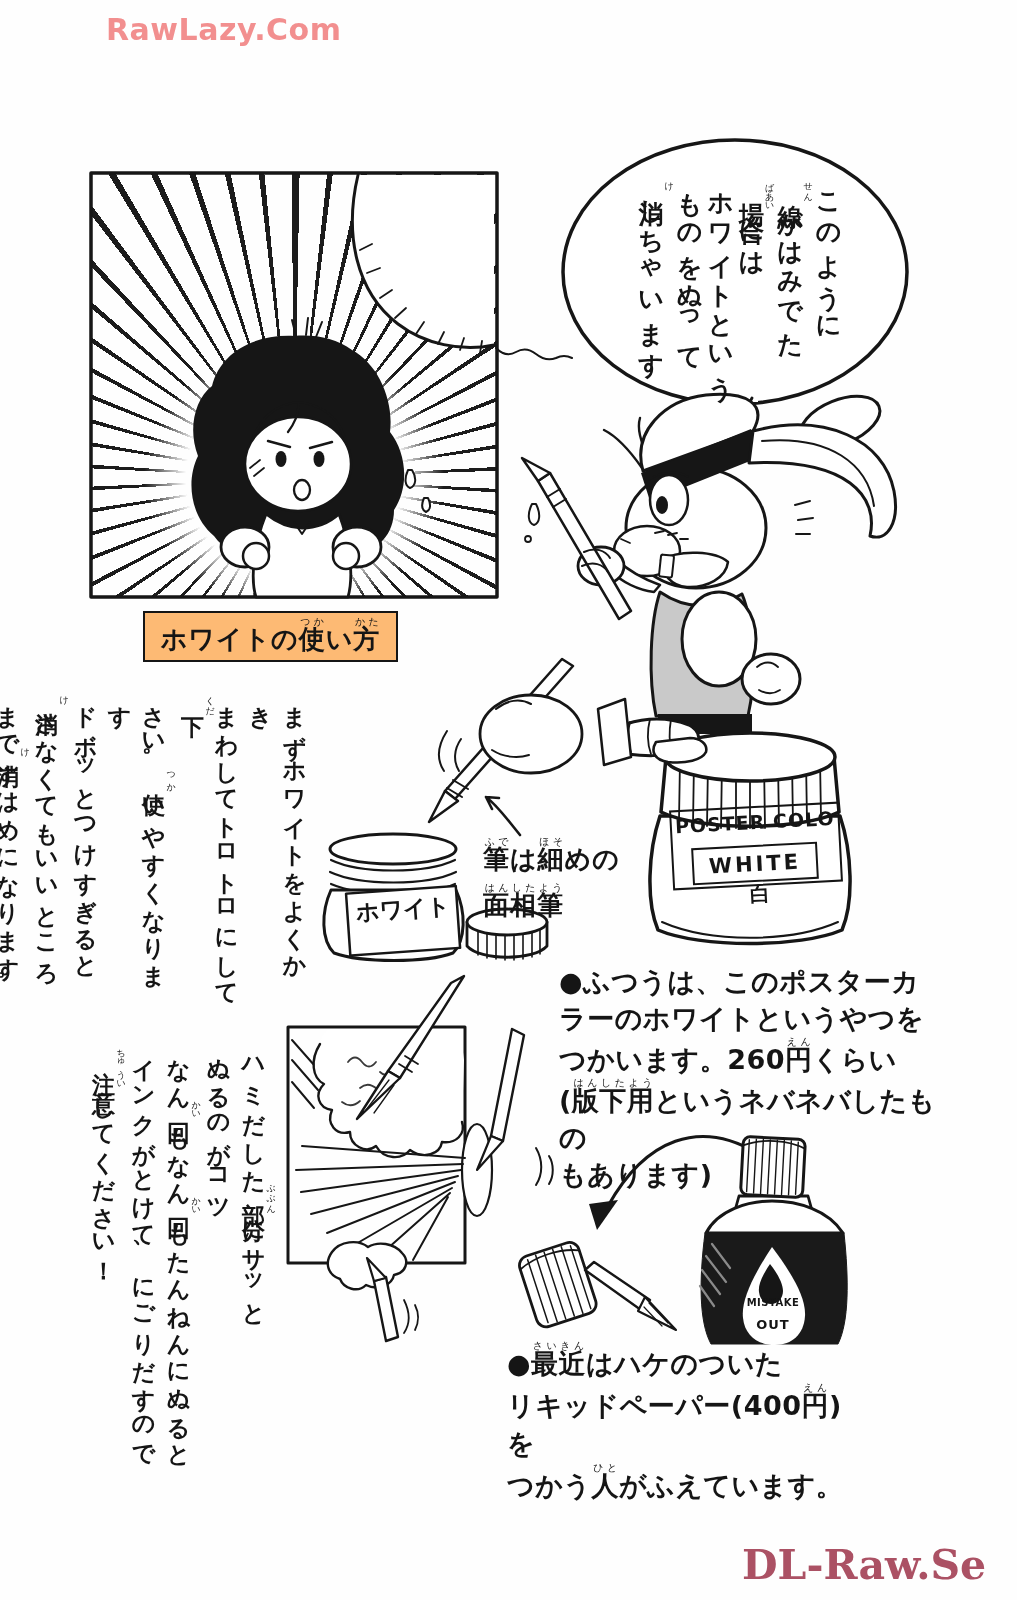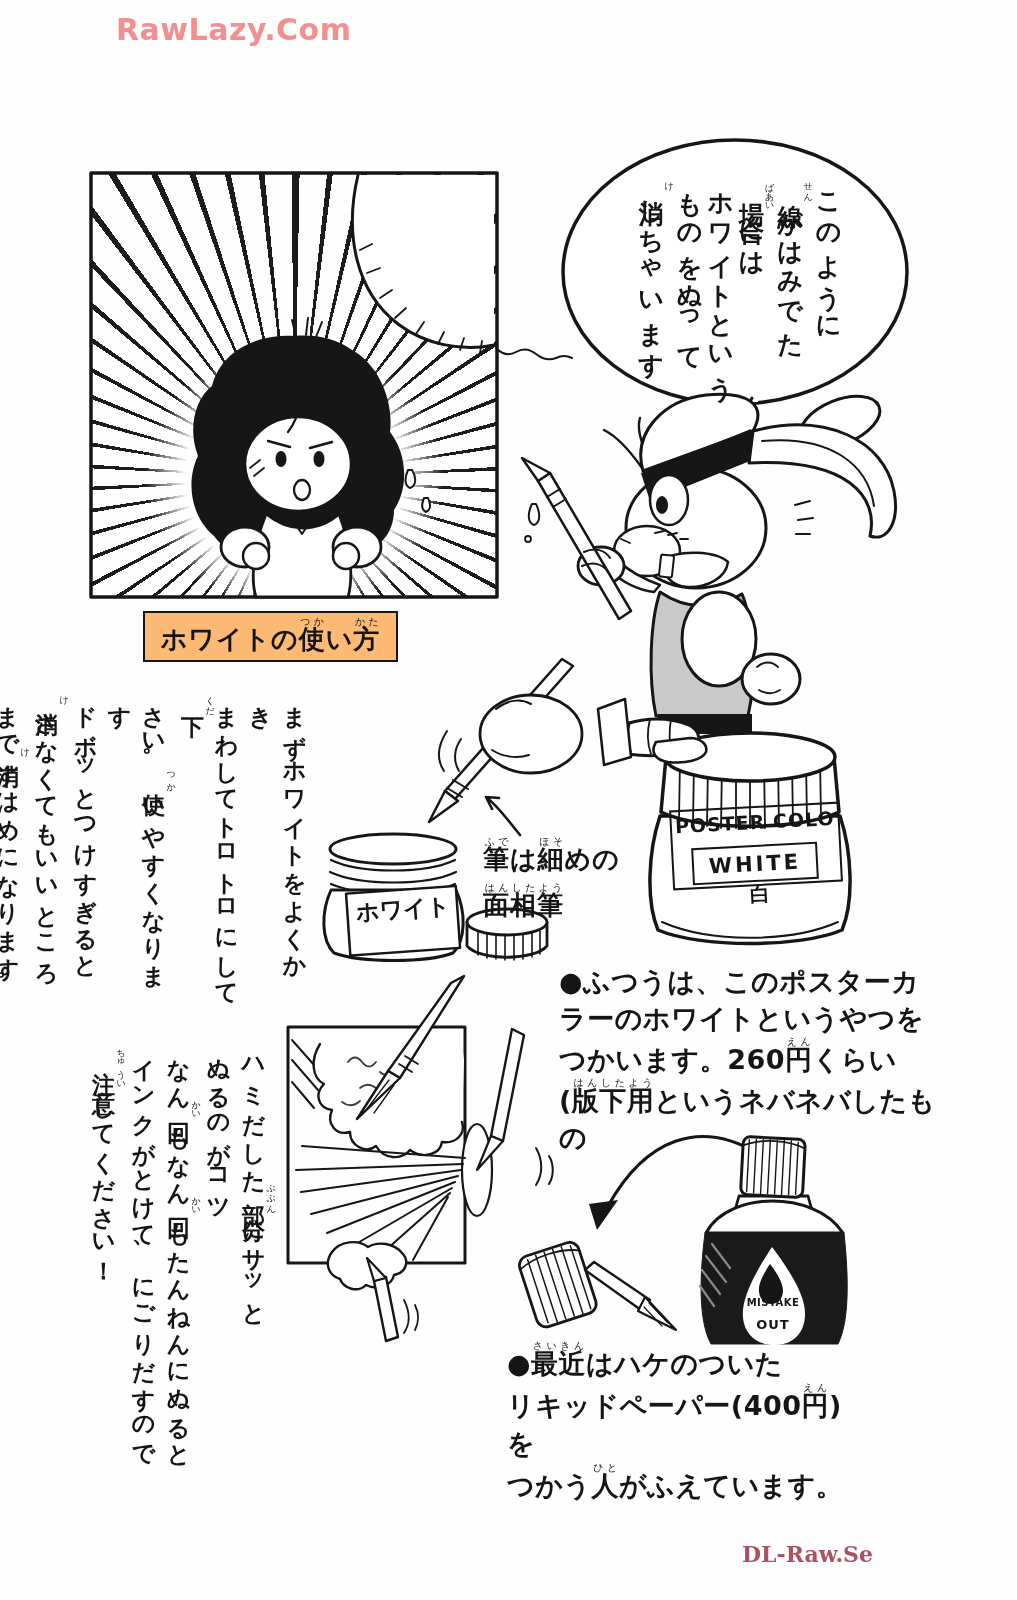--- a/index.html
+++ b/index.html
@@ -9,22 +9,22 @@
   .speedlines{position:absolute;left:91px;top:173px;width:406px;height:424px;z-index:1;
     background:repeating-conic-gradient(from 0deg at 50% 72%, #1c1c1c 0deg 1.05deg, transparent 1.05deg 6.2deg);
     -webkit-mask:radial-gradient(150px 135px at 50% 72%, transparent 0 72%, #000 100%);
     mask:radial-gradient(150px 135px at 50% 72%, transparent 0 72%, #000 100%);}
   .txt{position:absolute;z-index:3;font-weight:700;color:#151515;}
   .vtext{writing-mode:vertical-rl;}
   .vtext .col{display:block;}
   ruby{ruby-position:over;}
   rt{font-size:10px;font-weight:500;letter-spacing:0;}
   .vtext rt{font-size:9px;}
-  .wm-top{left:116px;top:12px;font-size:30px;font-weight:800;letter-spacing:.5px;color:#f28f8f;}
-  .wm-bottom{left:742px;top:1541px;font-size:22px;font-weight:700;color:#ab5164;
+  .wm-top{left:106px;top:12px;font-size:30px;font-weight:800;letter-spacing:.5px;color:#f28f8f;}
+  .wm-bottom{left:742px;top:1541px;font-size:41px;font-weight:700;color:#ab5164;
              font-family:"DejaVu Serif",serif;}
   .bubble-text{left:648px;top:176px;width:196px;height:236px;font-size:25px;letter-spacing:2px;}
   .bubble-text .col{line-height:31px;}
   .title-box{left:143px;top:611px;width:251px;height:47px;background:#fdba74;border:2.5px solid #151515;
              display:flex;align-items:center;justify-content:center;font-size:26px;letter-spacing:1px;}
   .block1{left:104px;top:690px;width:208px;height:305px;font-size:23px;letter-spacing:1.5px;}
   .block1 .col{line-height:34px;}
   .block2{left:98px;top:1043px;width:178px;height:424px;font-size:23px;letter-spacing:1.5px;}
   .block2 .col{line-height:35px;}
   .brush-note{left:483px;top:836px;font-size:26px;line-height:46px;letter-spacing:1px;}
@@ -235,20 +235,21 @@
   <div class="txt poster-white-box">
     <span>WHITE</span>
   </div>
   <div class="txt poster-kanji">白</div>
 
   <div class="txt bullet1">
     <div>●ふつうは、このポスターカ</div>
     <div>ラーのホワイトというやつを</div>
     <div>つかいます。260<ruby>円<rt>えん</rt></ruby>くらい</div>
     <div>(<ruby>版下用<rt>はんしたよう</rt></ruby>というネバネバしたもの</div>
+    <div>もあります)</div>
   </div>
 
   <div class="txt vtext block2">
     <div class="col">ハミだした<ruby>部分<rt>ぶぶん</rt></ruby>にサッと</div>
     <div class="col">ぬるのがコツ</div>
     <div class="col">なん<ruby>回<rt>かい</rt></ruby>もなん<ruby>回<rt>かい</rt></ruby>もたんねんにぬると</div>
     <div class="col">インクがとけて、にごりだすので</div>
     <div class="col"><ruby>注意<rt>ちゅうい</rt></ruby>してください！</div>
   </div>
 

